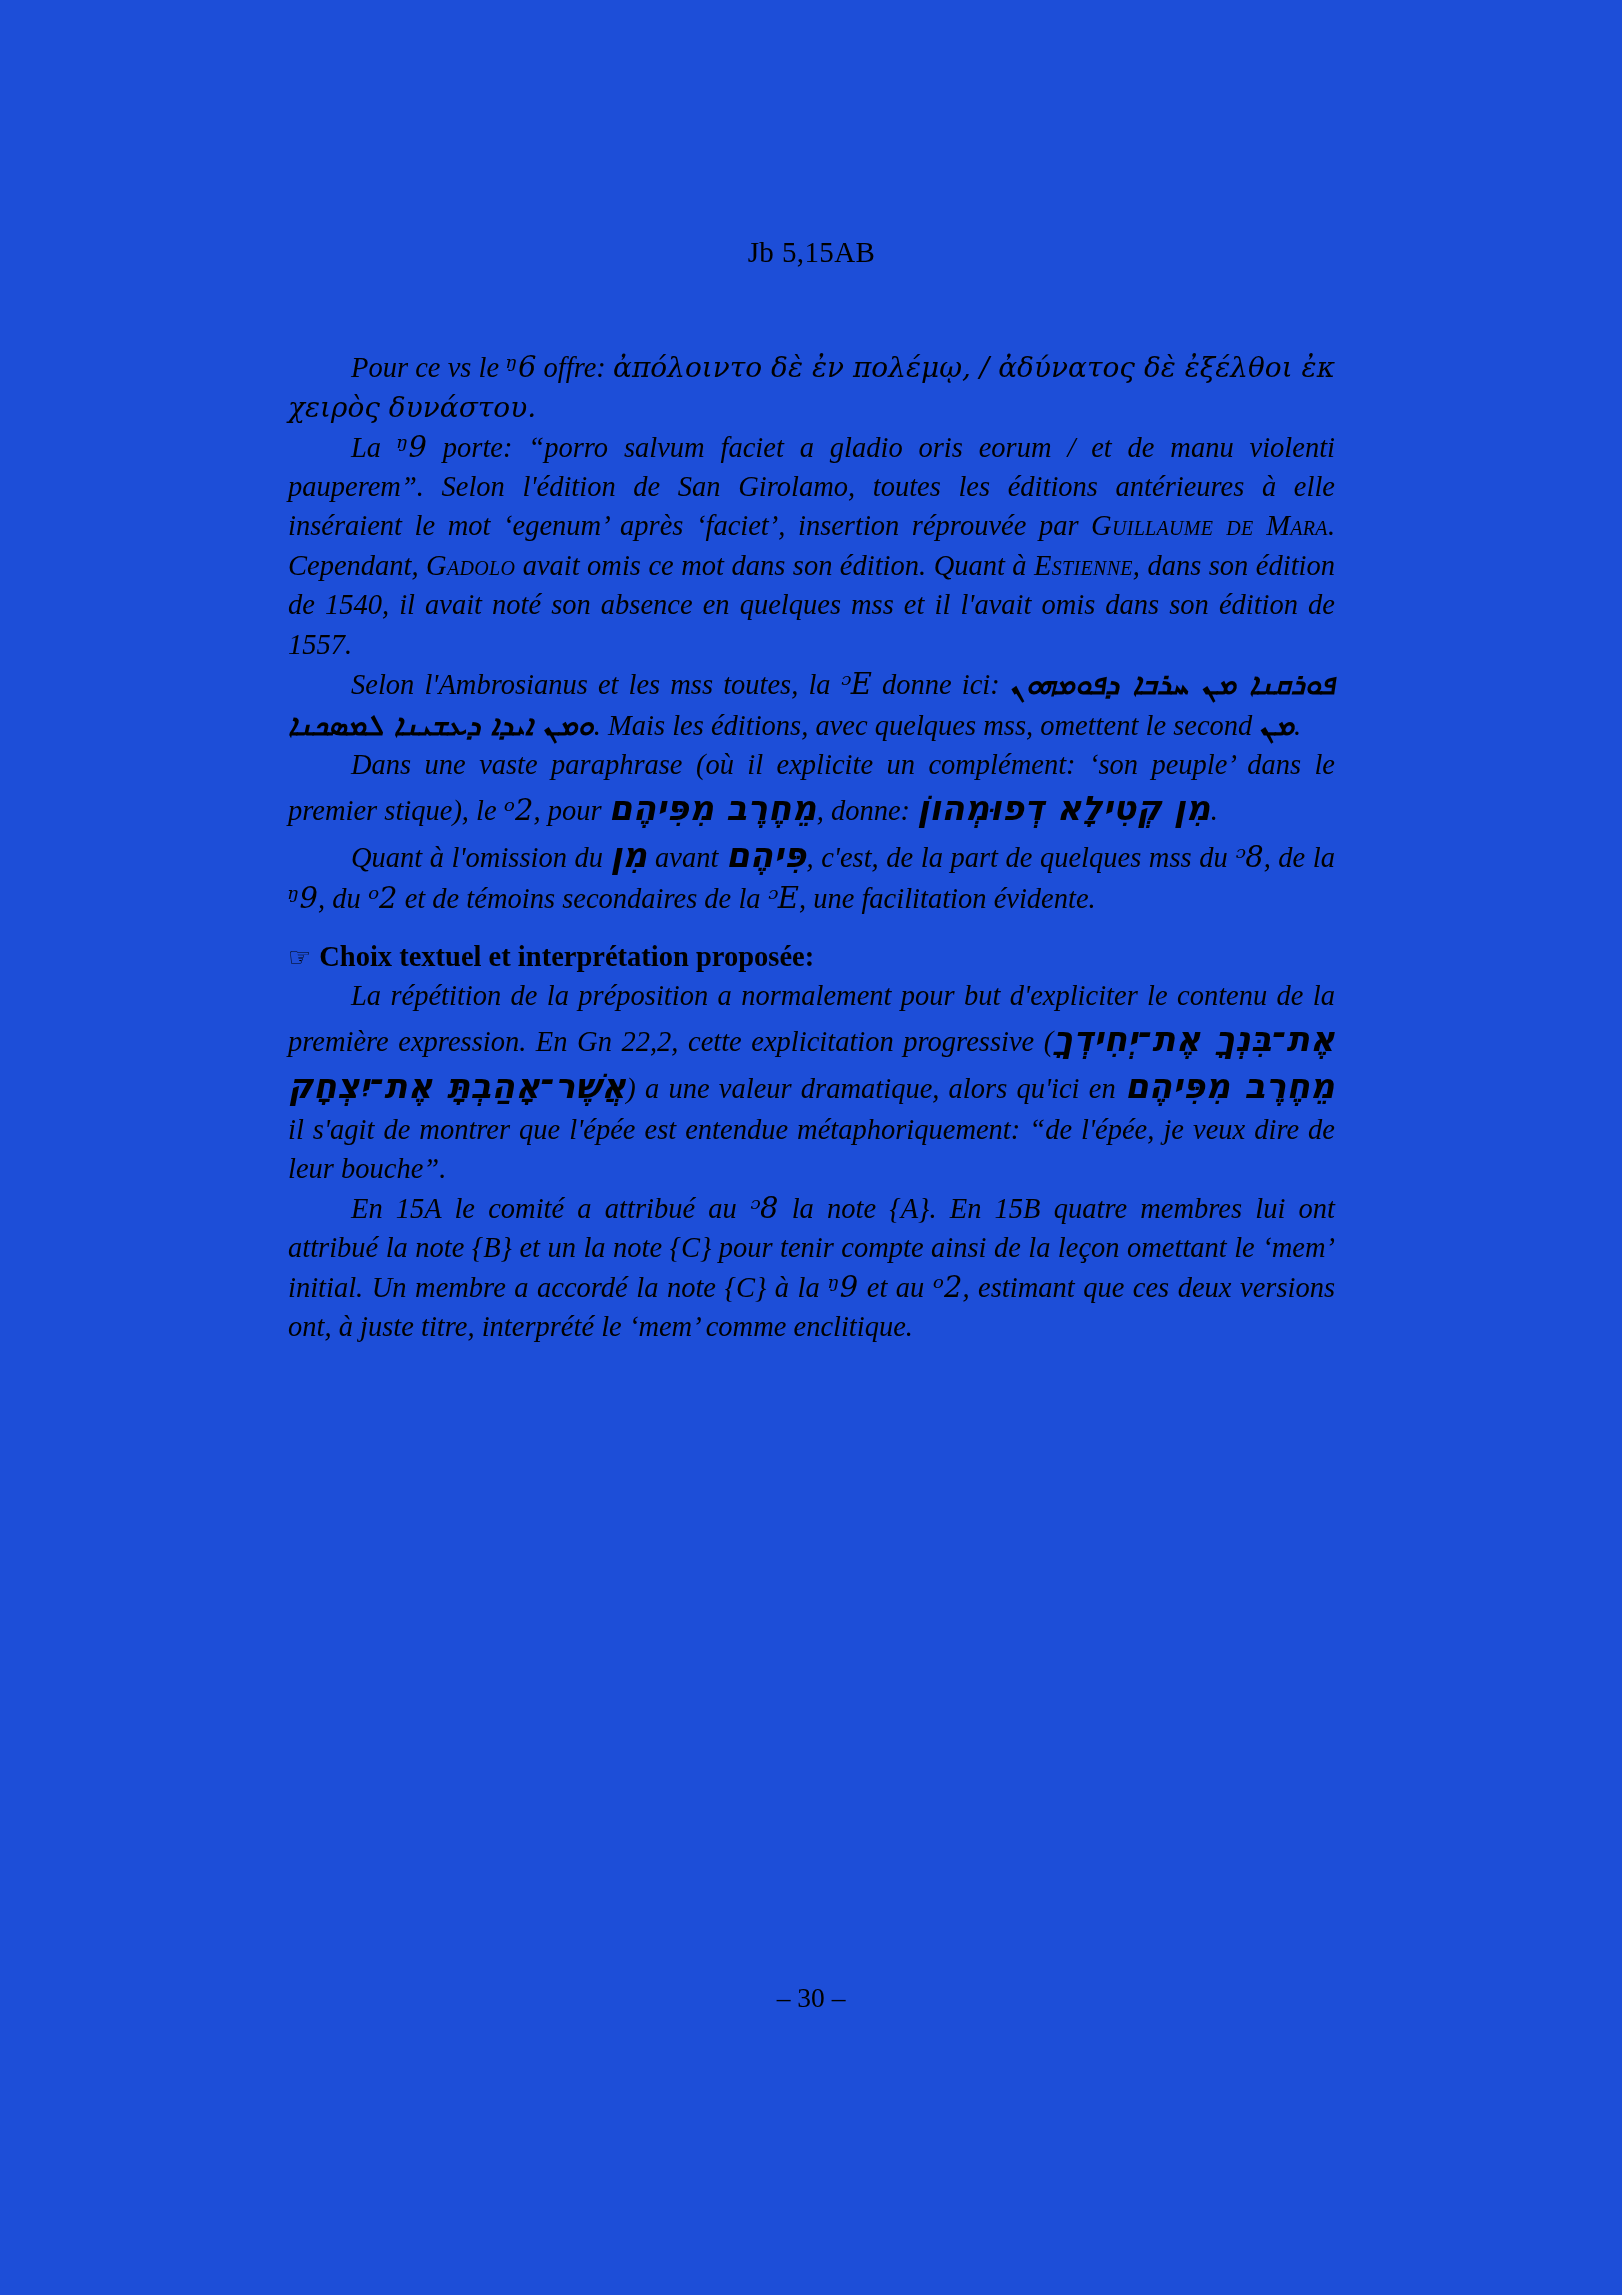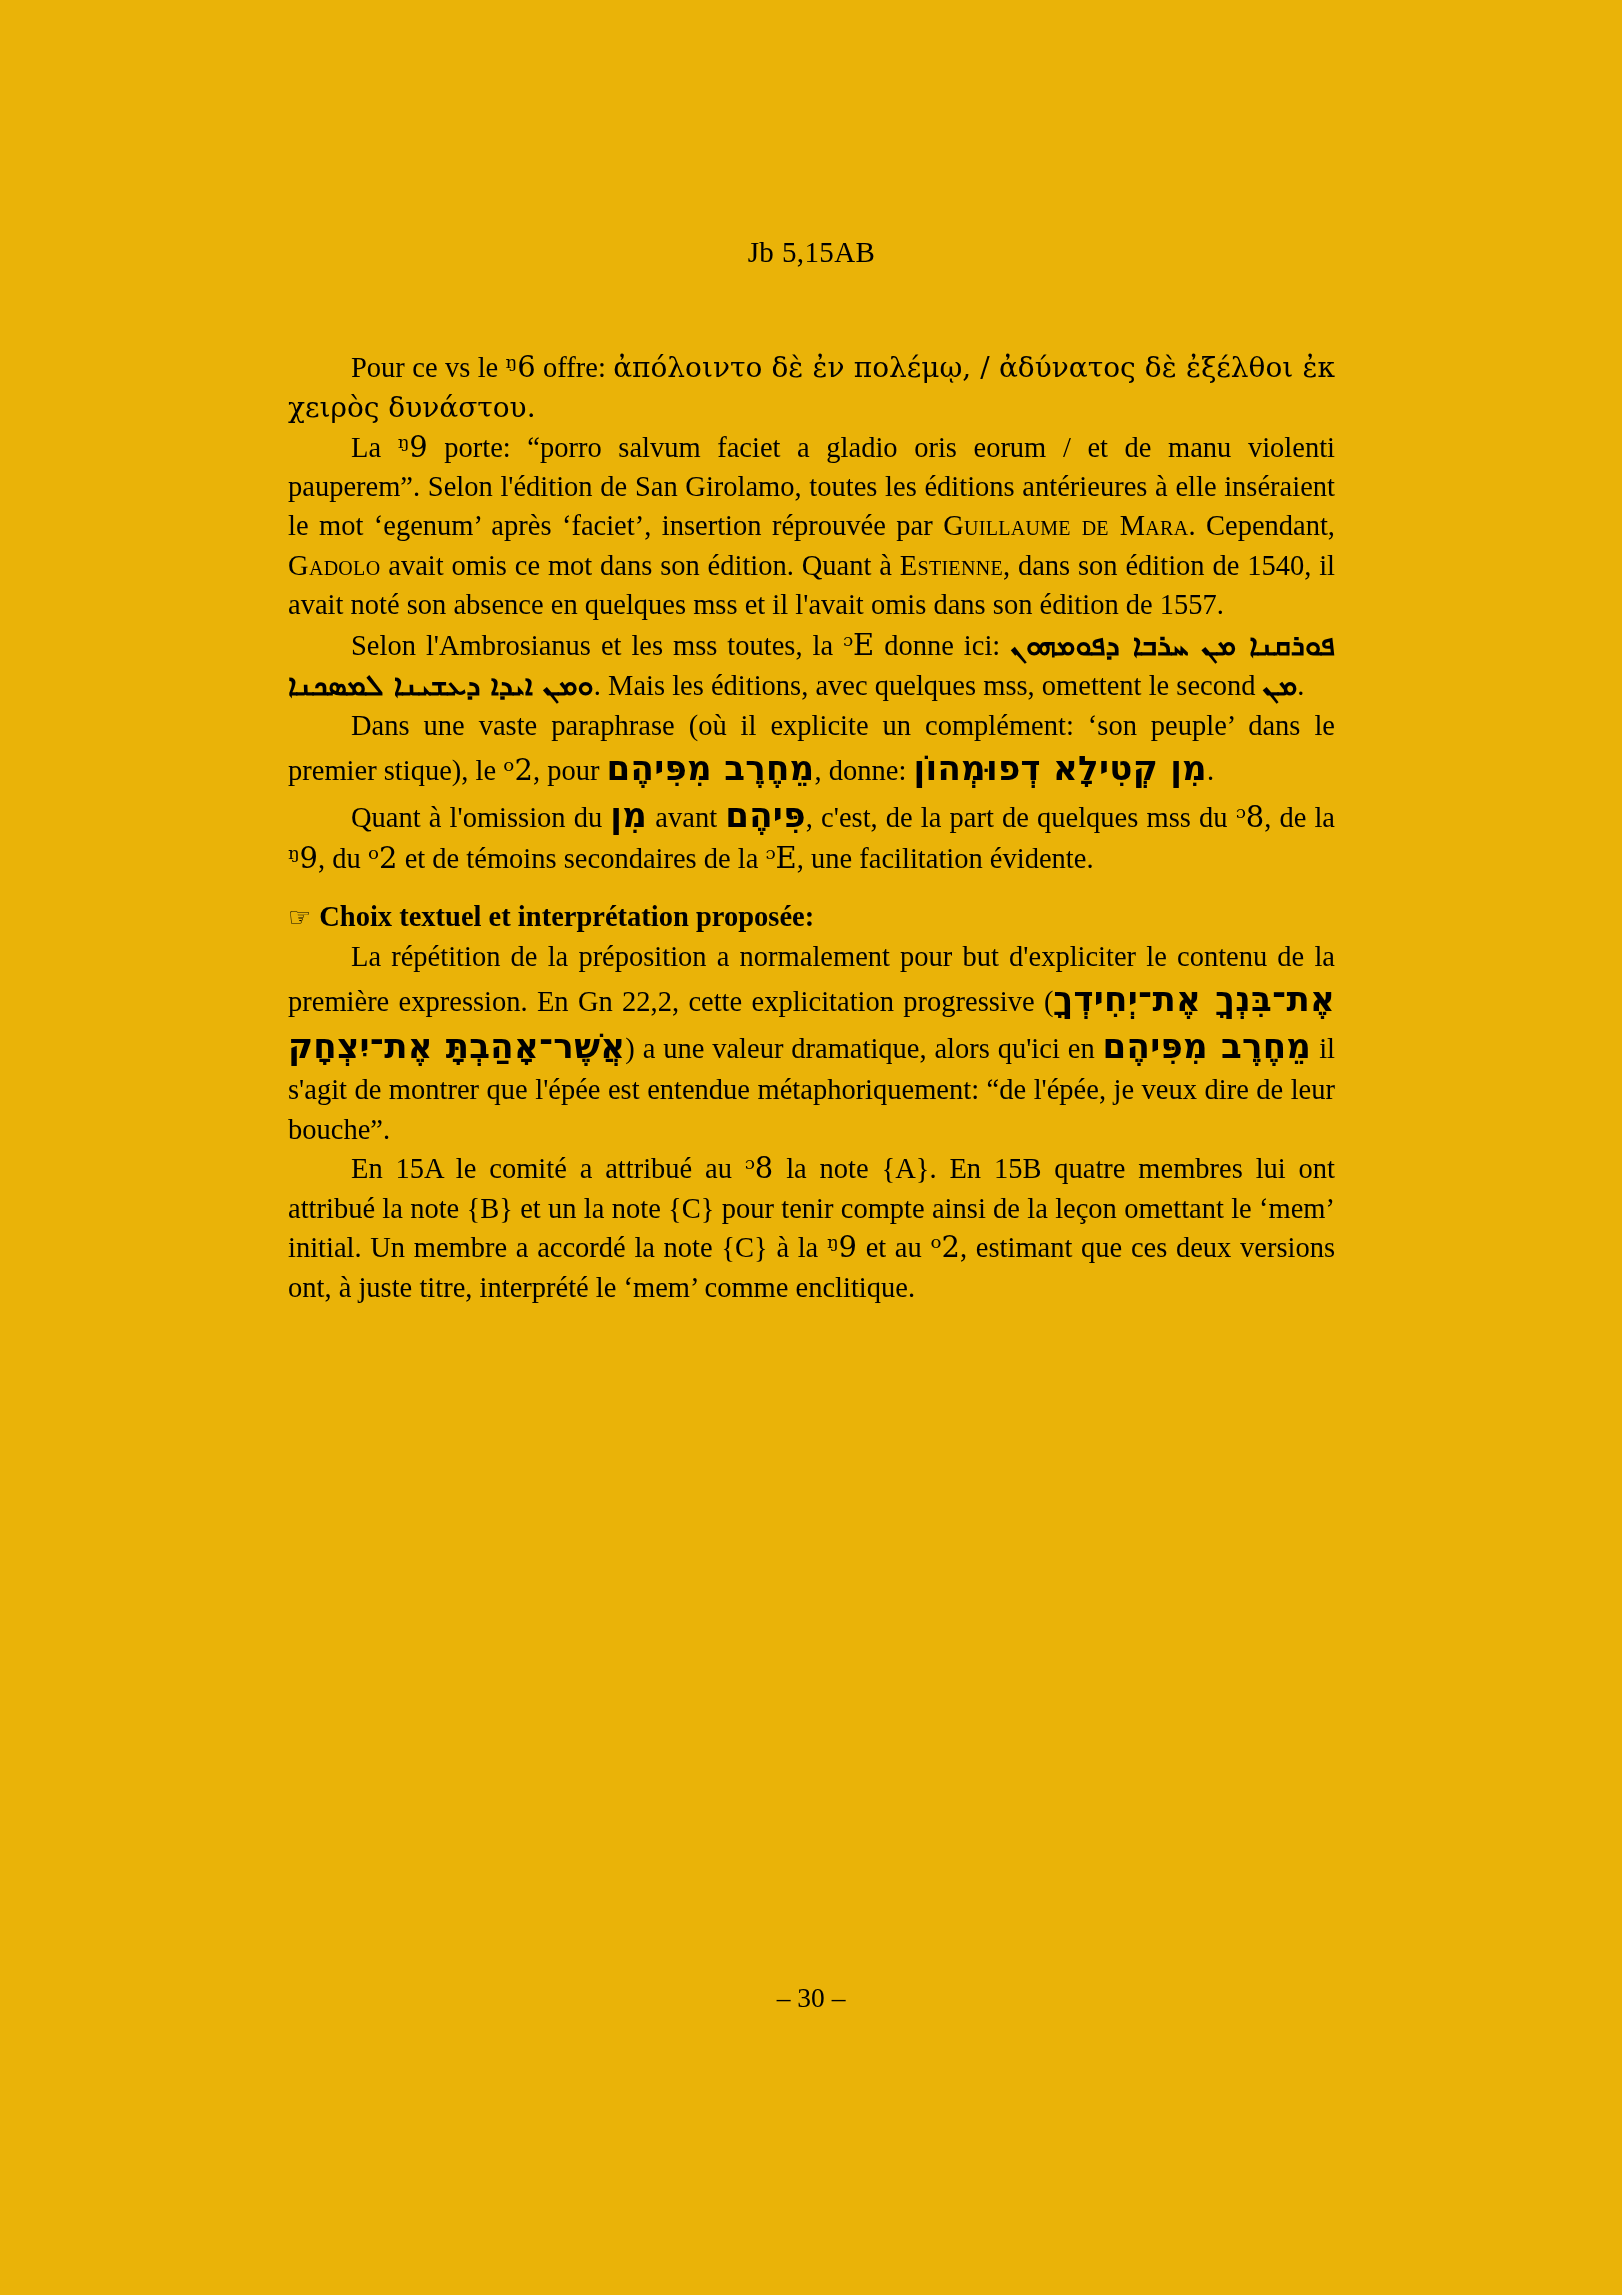--- a/index.html
+++ b/index.html
@@ -4,21 +4,21 @@
 <style>
   html, body {
     margin: 0;
     padding: 0;
     background: #ffffff;
   }
   .page {
     position: relative;
     width: 1622px;
     height: 2295px;
-    background: #eab308;
+    background: #1d4ed8;
     box-sizing: border-box;
     font-family: "Liberation Serif", "DejaVu Serif", serif;
     color: #000000;
     overflow: hidden;
   }
   .content {
     position: absolute;
     left: 288px;
     top: 236px;
     width: 1047px;
@@ -36,20 +36,21 @@
     margin: 0;
     font-size: 28.5px;
     line-height: 1.385;
     text-align: justify;
     text-justify: inter-word;
     hyphens: none;
     font-family: "Liberation Serif", "DejaVu Serif", serif;
   }
   p.indent {
     text-indent: 63px;
+    font-style: italic;
   }
 
   .sc {
     font-variant: small-caps;
     letter-spacing: 0.3px;
   }
 
   
   .siglum {
     font-family: "DejaVu Serif", "Liberation Serif", serif;

